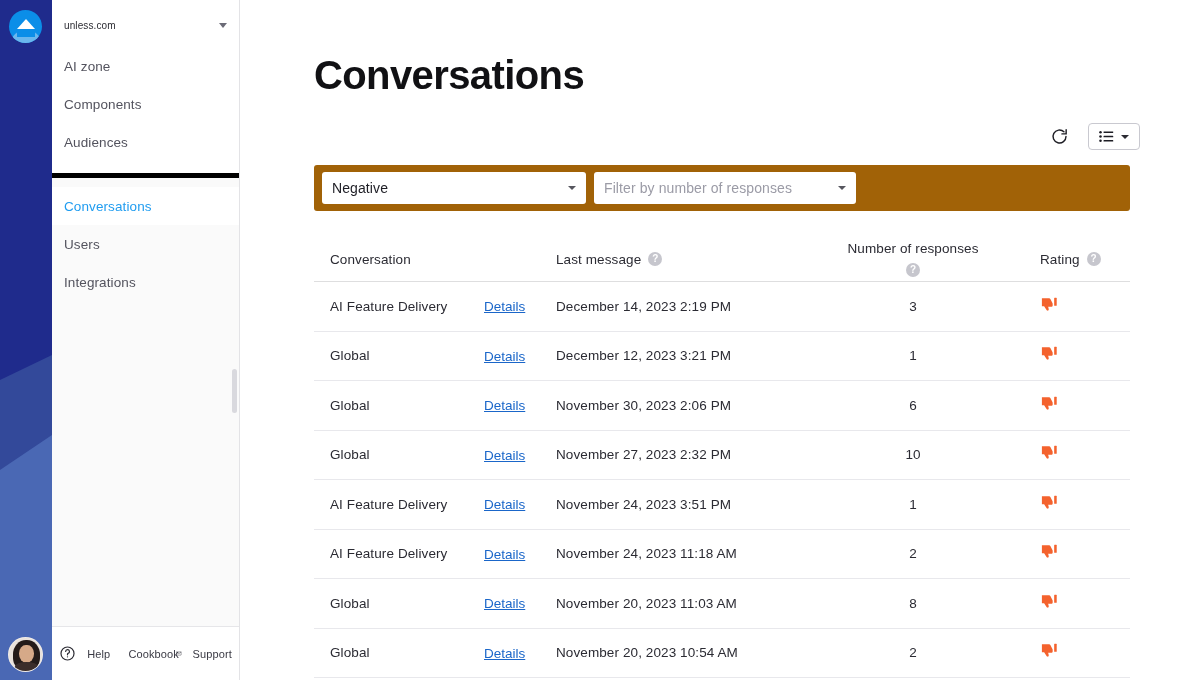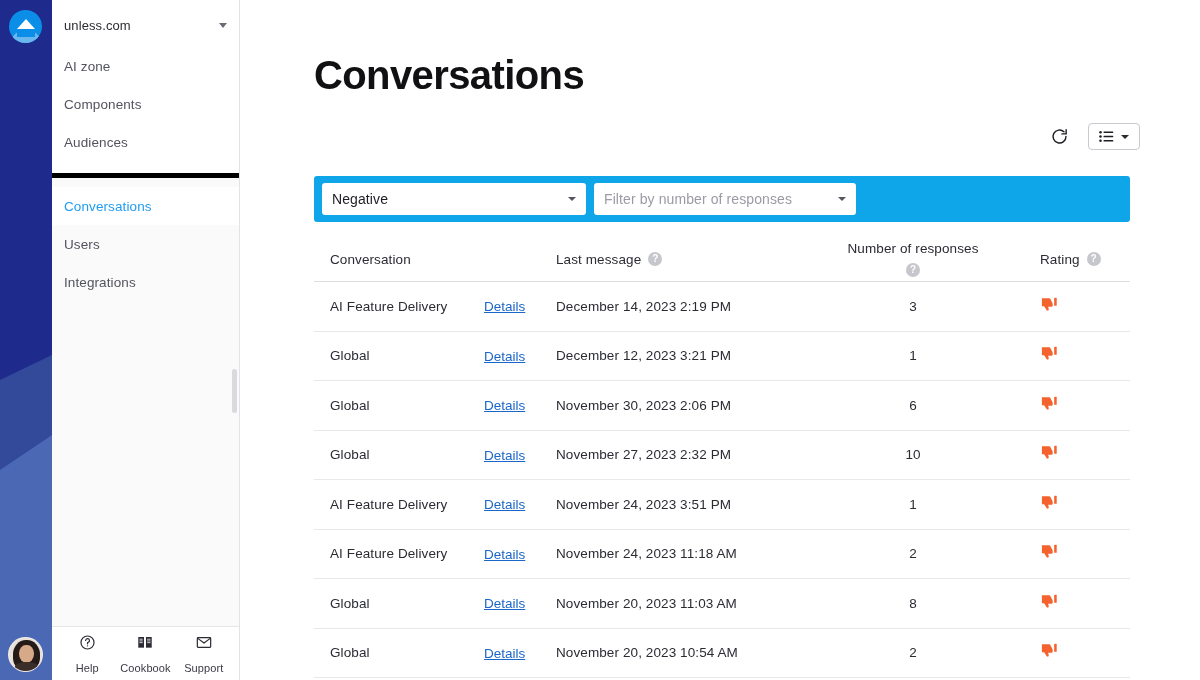--- a/index.html
+++ b/index.html
@@ -115,21 +115,21 @@
     left: 0; top: 0;
     width: 187px; height: 52px;
     background: #ffffff;
     border-bottom: 1px solid #e6e6e9;
     display: flex;
     align-items: center;
     padding: 0 12px 0 12px;
     cursor: pointer;
   }
   .ws-name {
-    font-size: 13px;
+    font-size: 10px;
     color: #2c2c33;
     flex: 1;
     letter-spacing: 0.1px;
   }
   .caret {
     width: 0; height: 0;
     border-left: 4.5px solid transparent;
     border-right: 4.5px solid transparent;
     border-top: 5px solid #6b6b77;
   }
@@ -184,21 +184,20 @@
     height: 54px;
     background: #ffffff;
     border-top: 1px solid #e6e6e9;
     display: flex;
     align-items: center;
     justify-content: space-around;
     padding: 0 6px;
   }
   .foot-item {
     display: flex;
-    flex-direction: column;
     align-items: center;
     gap: 11px;
     cursor: pointer;
     width: 56px;
   }
   .foot-label {
     font-size: 11px;
     color: #3a3a44;
     letter-spacing: 0.1px;
   }
@@ -254,27 +253,26 @@
     border-left-width: 4px;
     border-right-width: 4px;
     border-top-width: 4.5px;
   }
 
   .filter-bar {
     position: absolute;
     left: 74px; top: 165px;
     width: 816px;
     height: 46px;
-    background: #0ea5e9;
+    background: #a16207;
     border-radius: 3px;
     display: flex;
     align-items: center;
     padding: 0 8px;
     gap: 8px;
-    margin-top: 11px;
   }
   .select {
     height: 32px;
     background: #ffffff;
     border-radius: 3px;
     display: flex;
     align-items: center;
     padding: 0 10px;
     cursor: pointer;
   }

